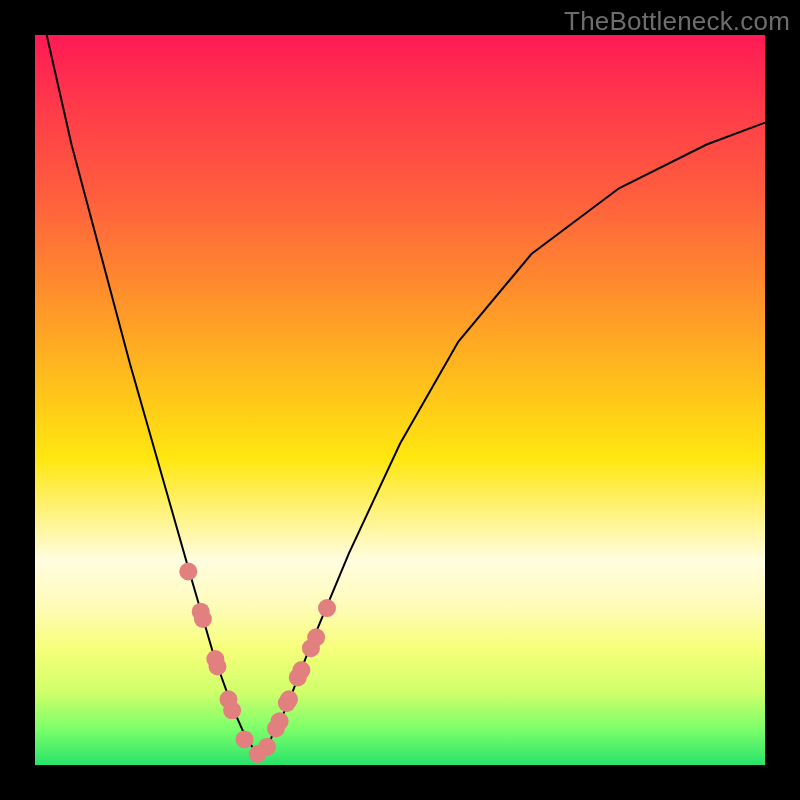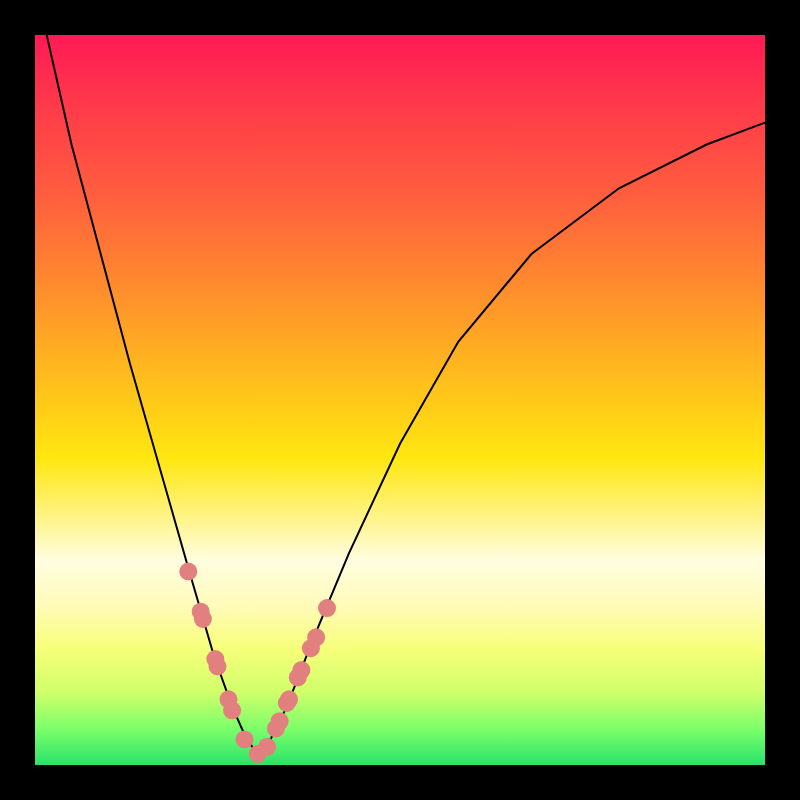--- a/index.html
+++ b/index.html
@@ -81,13 +81,14 @@
           <circle cx="251.8" cy="668.0" r="9" class="marker"></circle>
           <circle cx="254.0" cy="664.3" r="9" class="marker"></circle>
           <circle cx="262.8" cy="642.4" r="9" class="marker"></circle>
           <circle cx="266.4" cy="635.1" r="9" class="marker"></circle>
           <circle cx="275.9" cy="613.2" r="9" class="marker"></circle>
           <circle cx="281.1" cy="602.3" r="9" class="marker"></circle>
           <circle cx="292.0" cy="573.1" r="9" class="marker"></circle>
         </g>
     </svg>
   </div>
+  <div class="watermark">TheBottleneck.com</div>
 </div>
 
 </body></html>

